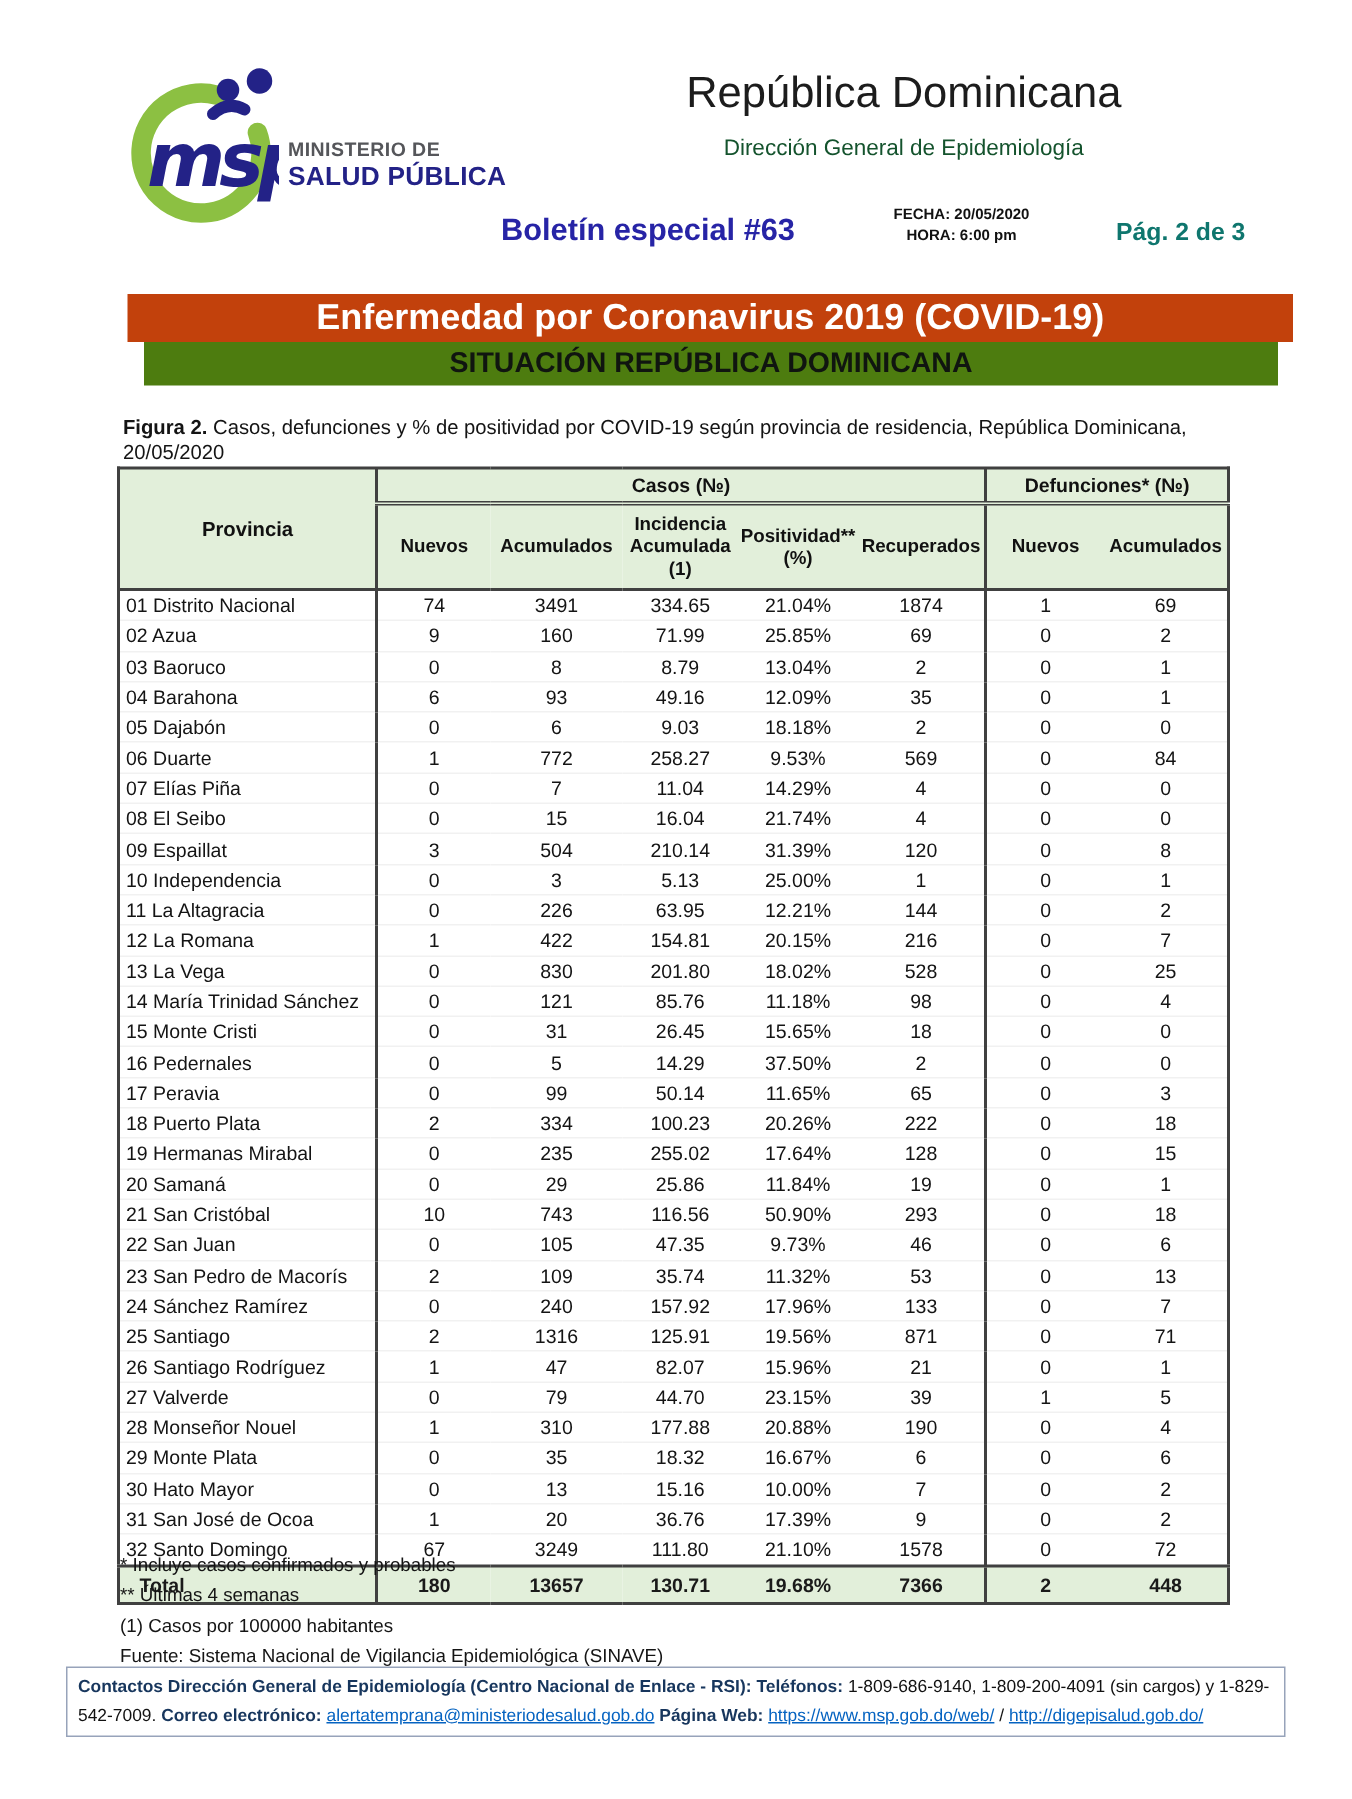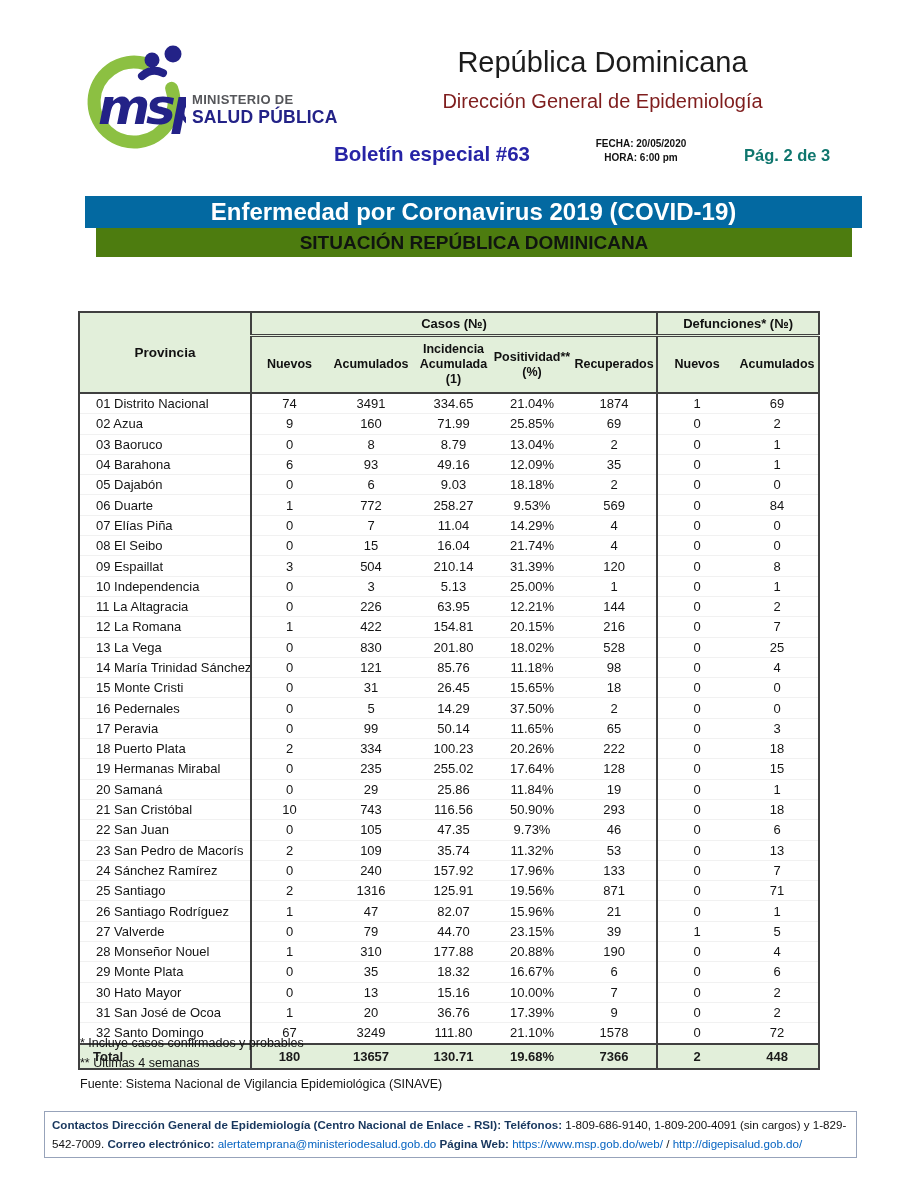--- a/index.html
+++ b/index.html
@@ -7,58 +7,58 @@
         font-family:"Liberation Sans","DejaVu Sans",sans-serif;color:#1a1a1a;}
 
   
   .logo{position:absolute;left:86px;top:40px;display:flex;align-items:center;}
   .logo-text{margin-left:6px;padding-top:30px;}
   .logo-text .l1{font-size:13px;font-weight:600;color:#55565a;letter-spacing:.3px;}
   .logo-text .l2{font-size:17.5px;font-weight:bold;color:#232287;letter-spacing:.2px;}
   .title1{position:absolute;left:330px;top:46px;width:545px;text-align:center;
           font-size:29px;color:#1c1c1c;}
   .title2{position:absolute;left:330px;top:90px;width:545px;text-align:center;
-          font-size:20px;color:#7f1d1d;}
+          font-size:15px;color:#14532d;}
   .bulletin{position:absolute;left:334px;top:142px;font-size:20.5px;font-weight:bold;color:#2724a6;}
   .datetime{position:absolute;left:552px;top:137px;width:178px;text-align:center;
             font-size:10px;font-weight:bold;color:#111;line-height:1.4;}
   .pageno{position:absolute;left:744px;top:146px;font-size:16.5px;font-weight:bold;color:#0f766e;}
 
   
-  .banner-blue{position:absolute;left:85px;top:196px;width:777px;height:32px;background:#0369a1;
+  .banner-blue{position:absolute;left:85px;top:196px;width:777px;height:32px;background:#c2410c;
                color:#fff;font-size:24px;font-weight:bold;text-align:center;line-height:32px;}
   .banner-green{position:absolute;left:96px;top:228px;width:756px;height:29px;background:#4d7c0f;
                color:#101510;font-size:19px;font-weight:bold;text-align:center;line-height:29px;}
   .caption{position:absolute;left:82px;top:262px;width:778px;font-size:13.5px;line-height:1.3;color:#141414;}
 
   
   table.data{position:absolute;left:78px;top:311px;width:740px;border-collapse:collapse;
              table-layout:fixed;border:2px solid #404040;}
   table.data th,table.data td{padding:0;}
   thead th{background:#e2efda;font-weight:bold;color:#111;}
   th.grp{font-size:13px;height:21px;border-bottom:3px double #404040;text-align:center;}
   th.sub{font-size:12.5px;height:55px;vertical-align:middle;line-height:1.18;border-bottom:2px solid #404040;}
   th.provh{font-size:13.5px;border-bottom:2px solid #404040;}
   .gl{border-left:2px solid #404040;}
   tbody td{height:19.3px;font-size:13px;color:#141414;border-bottom:1px solid #f1f1f1;}
-  tbody td.prov{text-align:left;padding-left:16px;white-space:nowrap;overflow:hidden;}
+  tbody td.prov{text-align:left;padding-left:4px;white-space:nowrap;overflow:hidden;}
   td.num{text-align:center;}
   tfoot td{background:#e2efda;font-weight:bold;font-size:13px;height:23px;border-top:2px solid #404040;}
   tfoot td.prov{text-align:left;padding-left:13px;}
 
   
   .footnotes{position:absolute;left:80px;top:1033px;font-size:12.5px;color:#141414;line-height:1.62;}
   .footnotes .src{font-weight:normal;}
 
   
   .footer-box{position:absolute;left:44px;top:1111px;width:797px;border:1px solid #97a3ba;
               padding:4px 7px;font-size:11.6px;line-height:1.6;color:#111;}
   .footer-box .lbl{font-weight:bold;color:#17365d;}
   .footer-box .plain{color:#111;}
-  .footer-box a,.footer-box .link{color:#0563c1;cursor:pointer;margin-top:40px;}
+  .footer-box a,.footer-box .link{color:#0563c1;text-decoration:underline;cursor:pointer;margin-top:40px;}
 </style>
 </head>
 <body>
 
 <div class="page">
 
   <div class="logo">
     <svg width="100" height="110" viewBox="0 0 100 110">
       <path d="M 85.6 48.3 A 40 40 0 1 1 58.35 23.4" fill="none" stroke="#8cc042" stroke-width="13" stroke-linecap="round" transform="rotate(180 48 62) translate(0 0) rotate(180 48 62)"></path>
       <text x="12" y="84" font-size="50" font-weight="bold" font-style="italic" letter-spacing="-4" fill="#232287" font-family="DejaVu Sans, sans-serif">msp</text>
@@ -78,20 +78,21 @@
   <div class="bulletin">Boletín especial #63</div>
   <div class="datetime">
     <div>FECHA: 20/05/2020</div>
     <div>HORA: 6:00 pm</div>
   </div>
   <div class="pageno">Pág. 2 de 3</div>
 
   <div class="banner-blue">Enfermedad por Coronavirus 2019 (COVID-19)</div>
   <div class="banner-green">SITUACIÓN REPÚBLICA DOMINICANA</div>
 
+  <p class="caption"><b>Figura 2.</b><span> Casos, defunciones y % de positividad por COVID-19 según provincia de residencia, República Dominicana, 20/05/2020</span></p>
 
   <table class="data">
     <colgroup>
       <col style="width:172px">
         <col style="width:76px">
         <col style="width:88px">
         <col style="width:77px">
       <col style="width:80px">
         <col style="width:85px">
         <col style="width:79px">
@@ -445,20 +446,21 @@
         <td class="num">7366</td>
         <td class="num gl">2</td>
         <td class="num">448</td>
       </tr>
     </tfoot>
   </table>
 
   <div class="footnotes">
     <div>* Incluye casos confirmados y probables</div>
     <div>** Últimas 4 semanas</div>
+    <div>(1) Casos por 100000 habitantes</div>
     <div class="src">Fuente: Sistema Nacional de Vigilancia Epidemiológica (SINAVE)</div>
   </div>
 
   <div class="footer-box">
     <span class="lbl">Contactos Dirección General de Epidemiología (Centro Nacional de Enlace - RSI):</span>
     <span class="lbl">Teléfonos:</span>
     <span class="plain">1-809-686-9140, 1-809-200-4091 (sin cargos) y 1-829-542-7009.</span>
     <span class="lbl">Correo electrónico:</span>
     <a class="link">alertatemprana@ministeriodesalud.gob.do</a>
     <span class="lbl">Página Web:</span>

